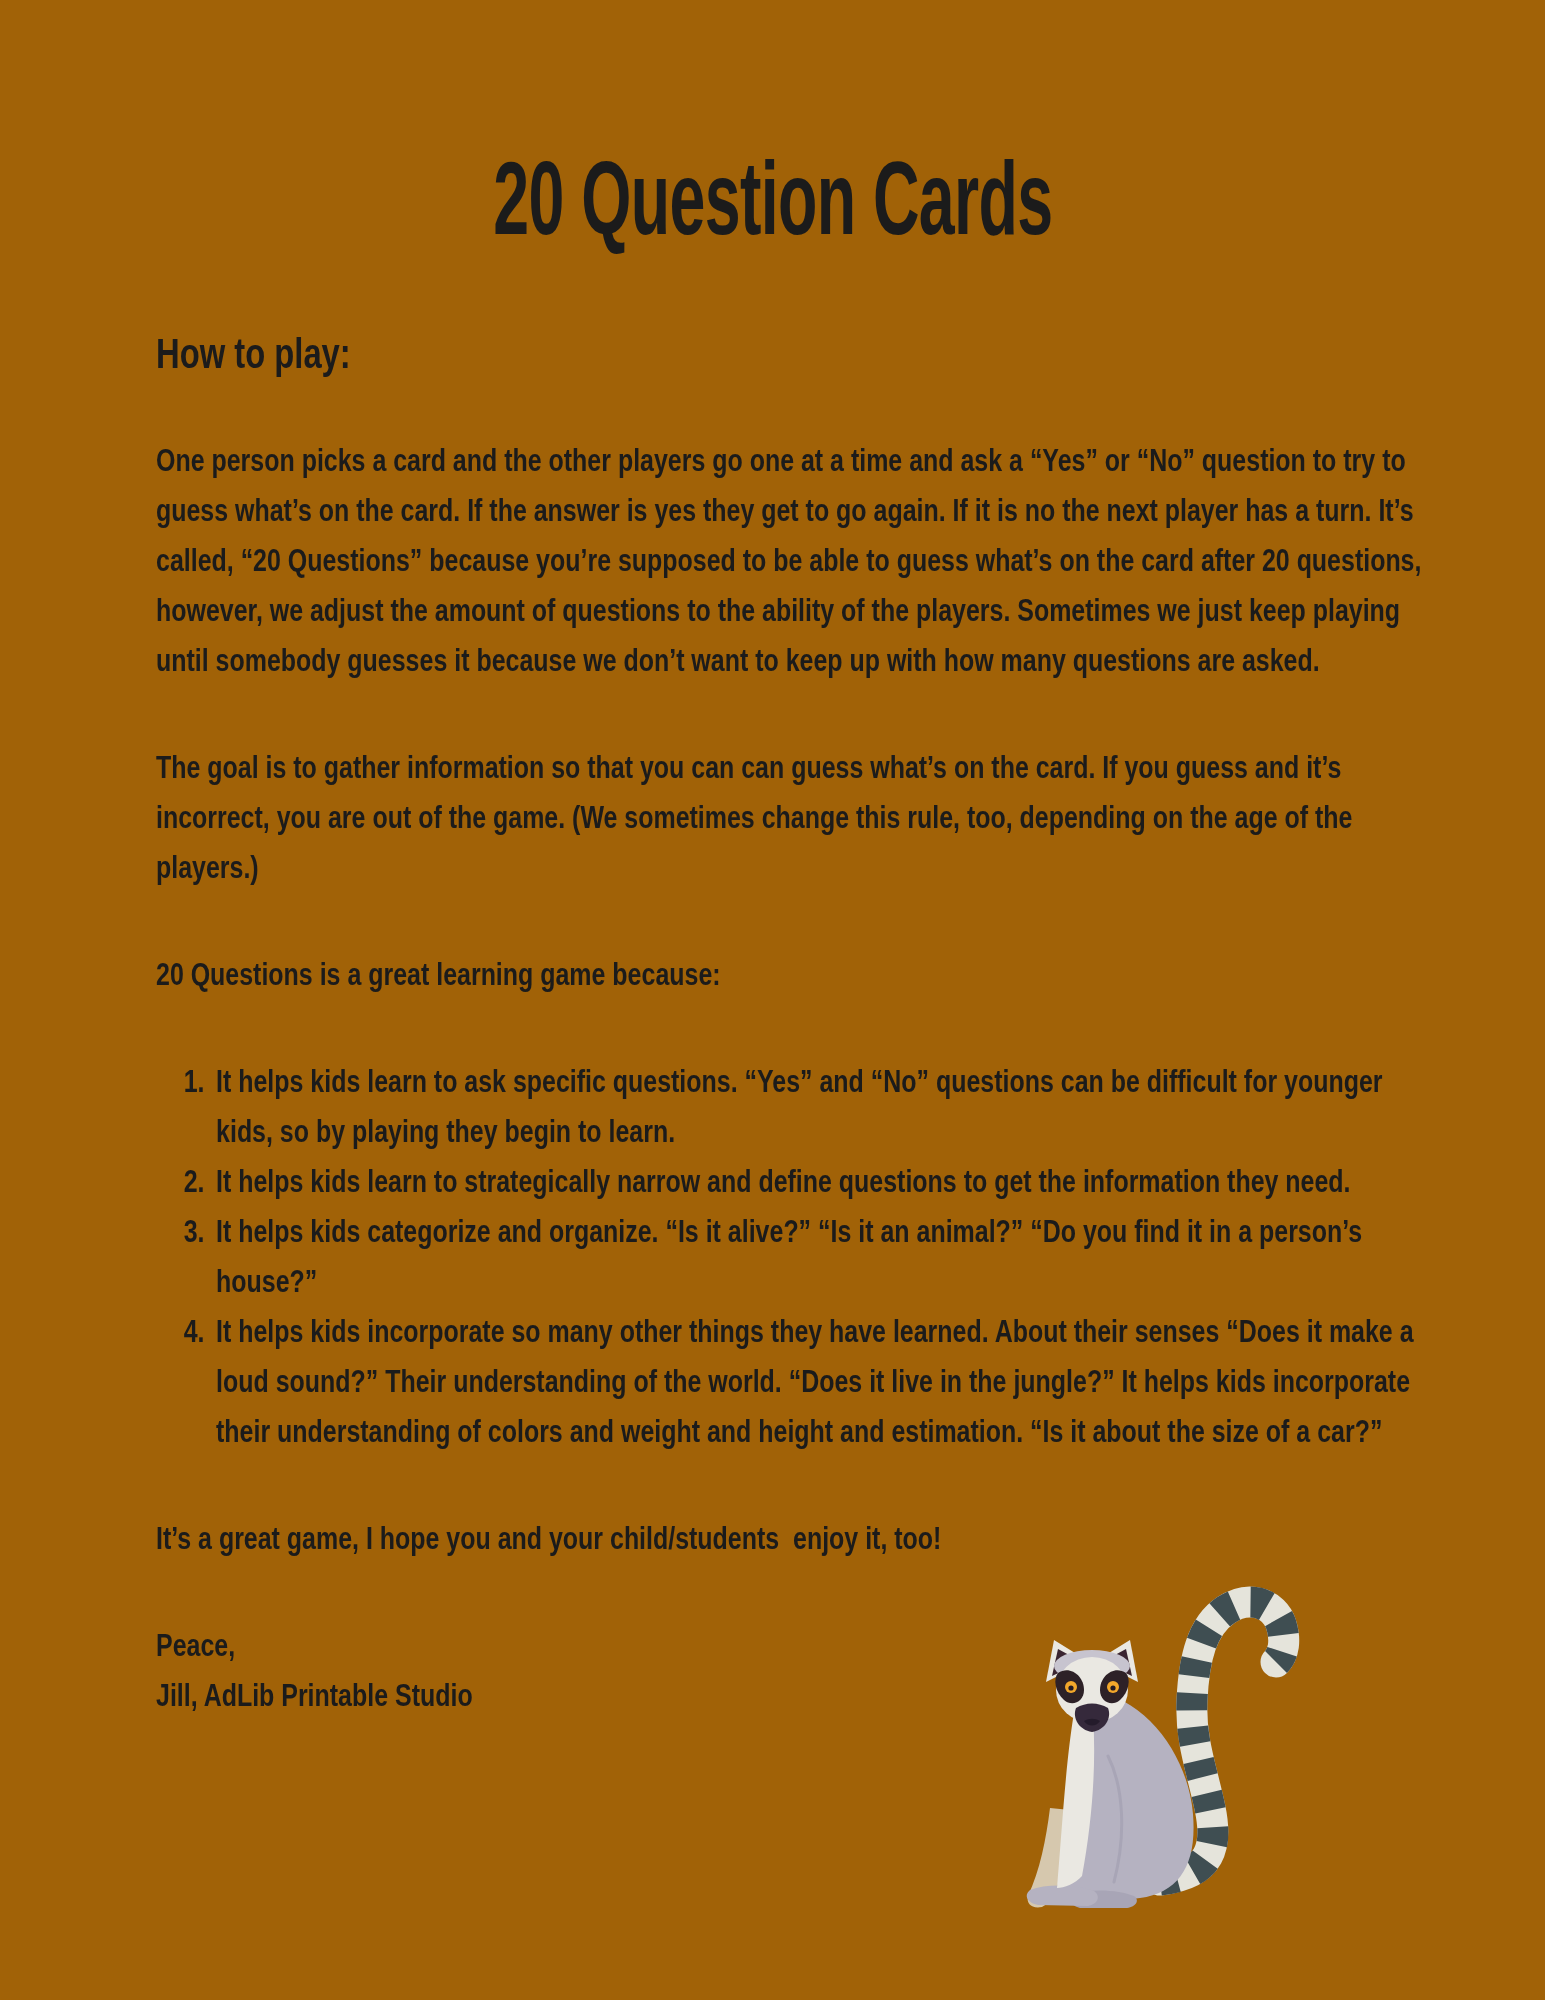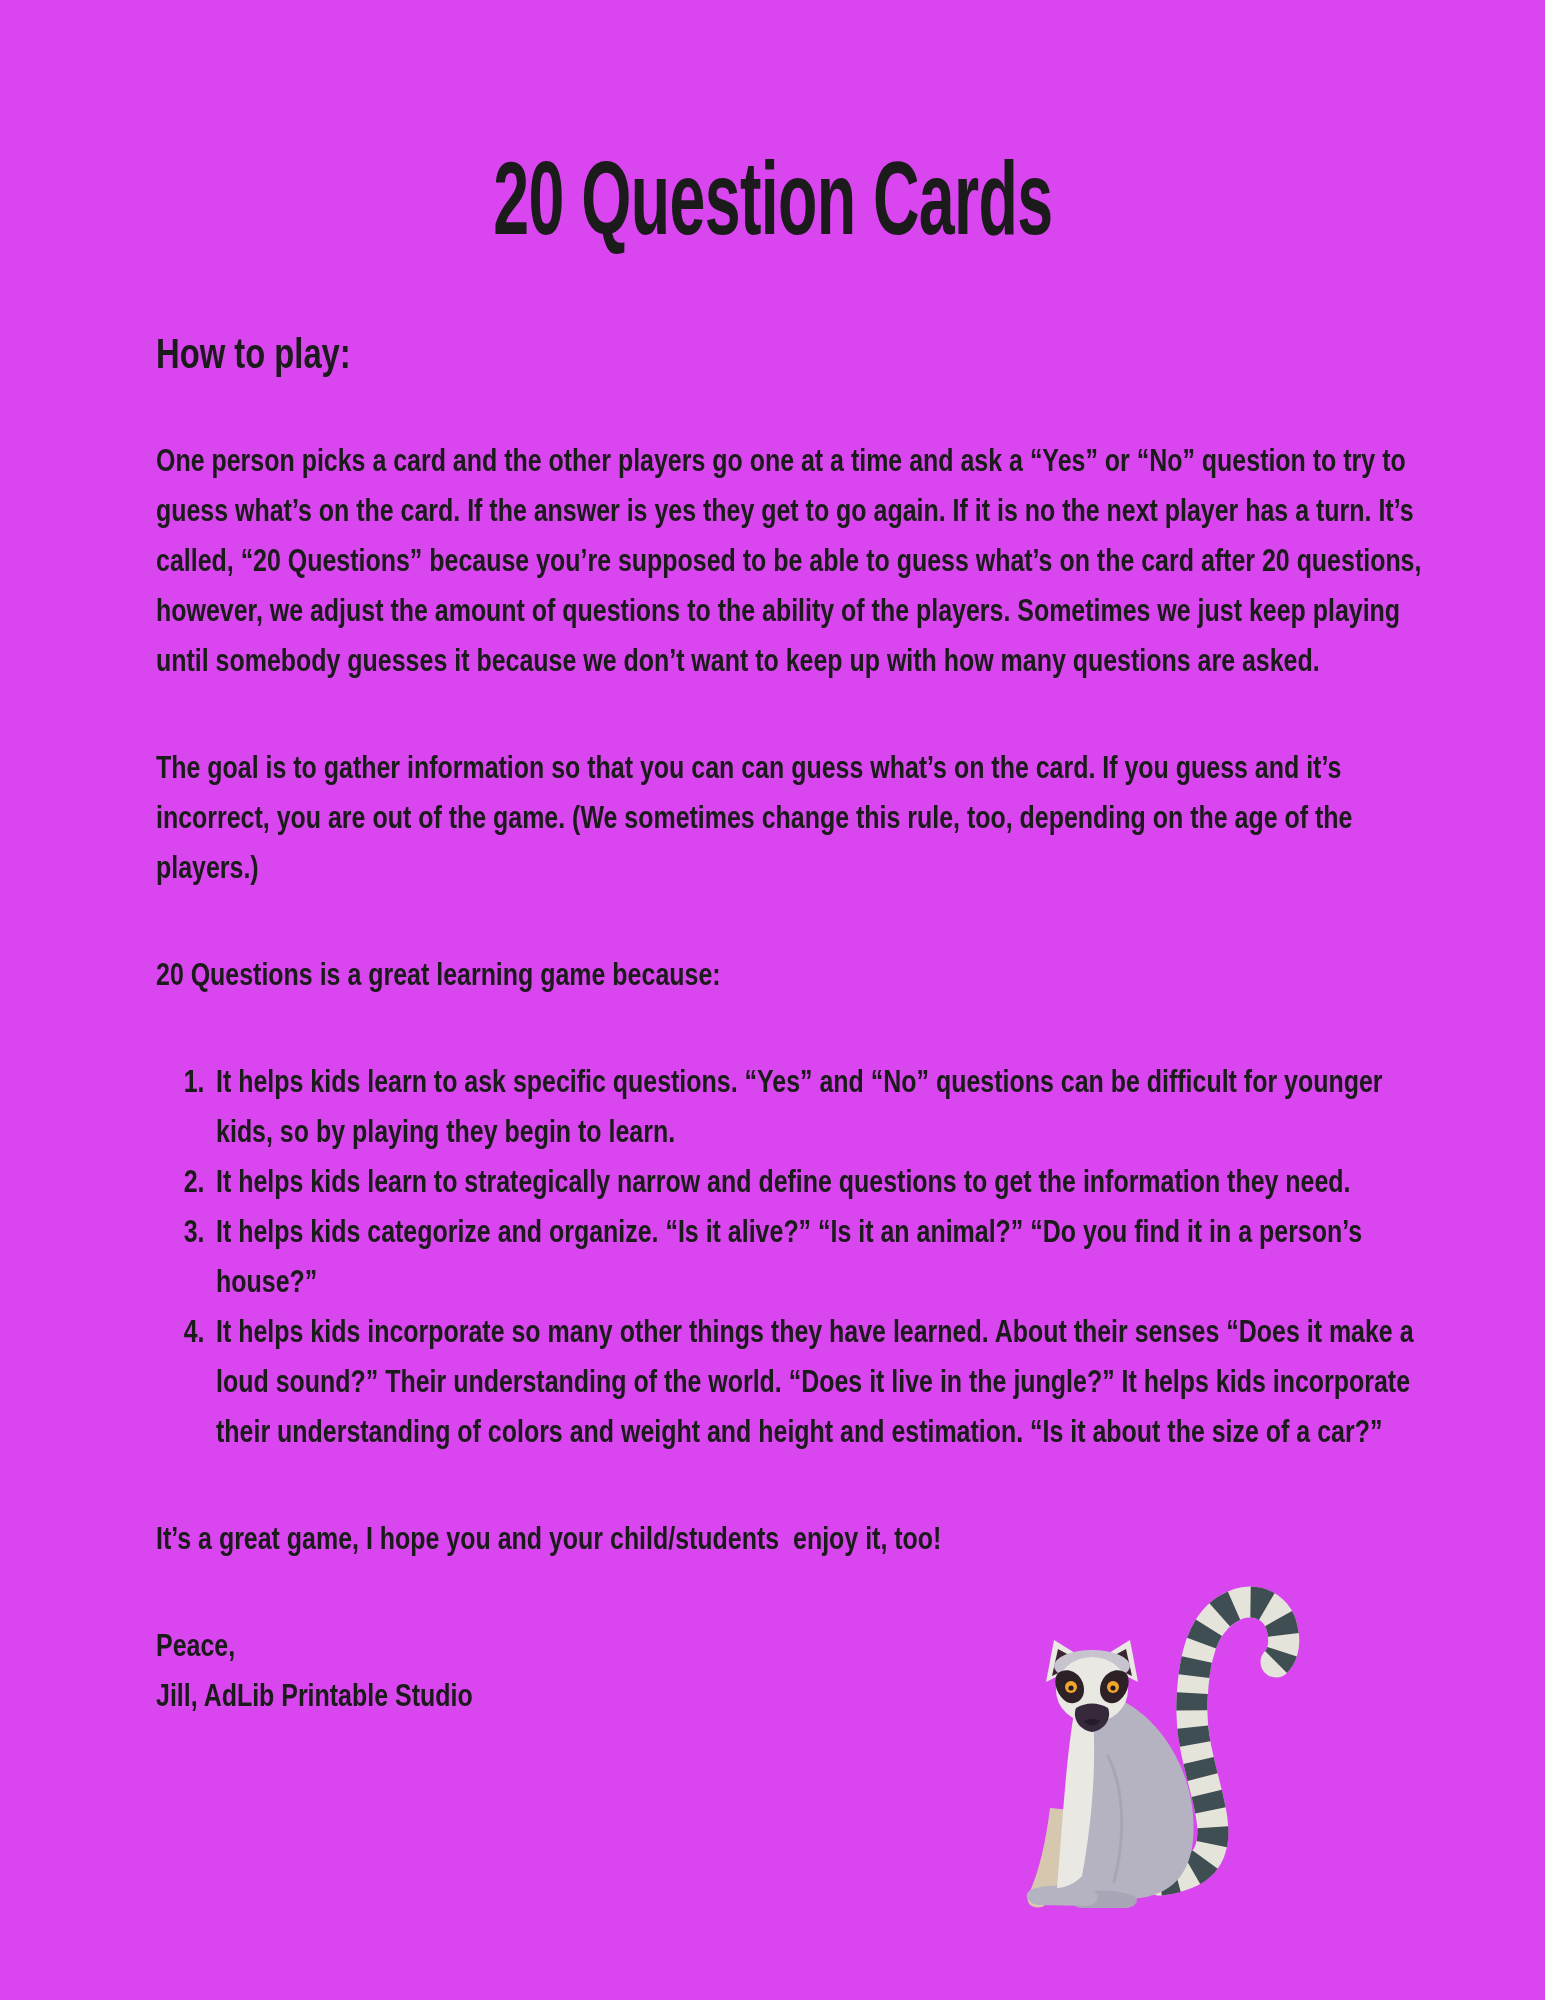--- a/index.html
+++ b/index.html
@@ -1,20 +1,20 @@
 <!DOCTYPE html>
 <html><head>
 <meta charset="utf-8">
 <style>
   html, body { margin: 0; padding: 0; background: #ffffff; }
   .page {
     position: relative;
     width: 1545px;
     height: 2000px;
-    background: #d946ef;
+    background: #a16207;
     overflow: hidden;
     font-family: "Liberation Sans", "DejaVu Sans", sans-serif;
     color: #1b1b1b;
   }
   .title {
     margin: 145px 0 0 0;
     text-align: center;
     font-size: 104px;
     line-height: 106px;
     font-weight: 700;

